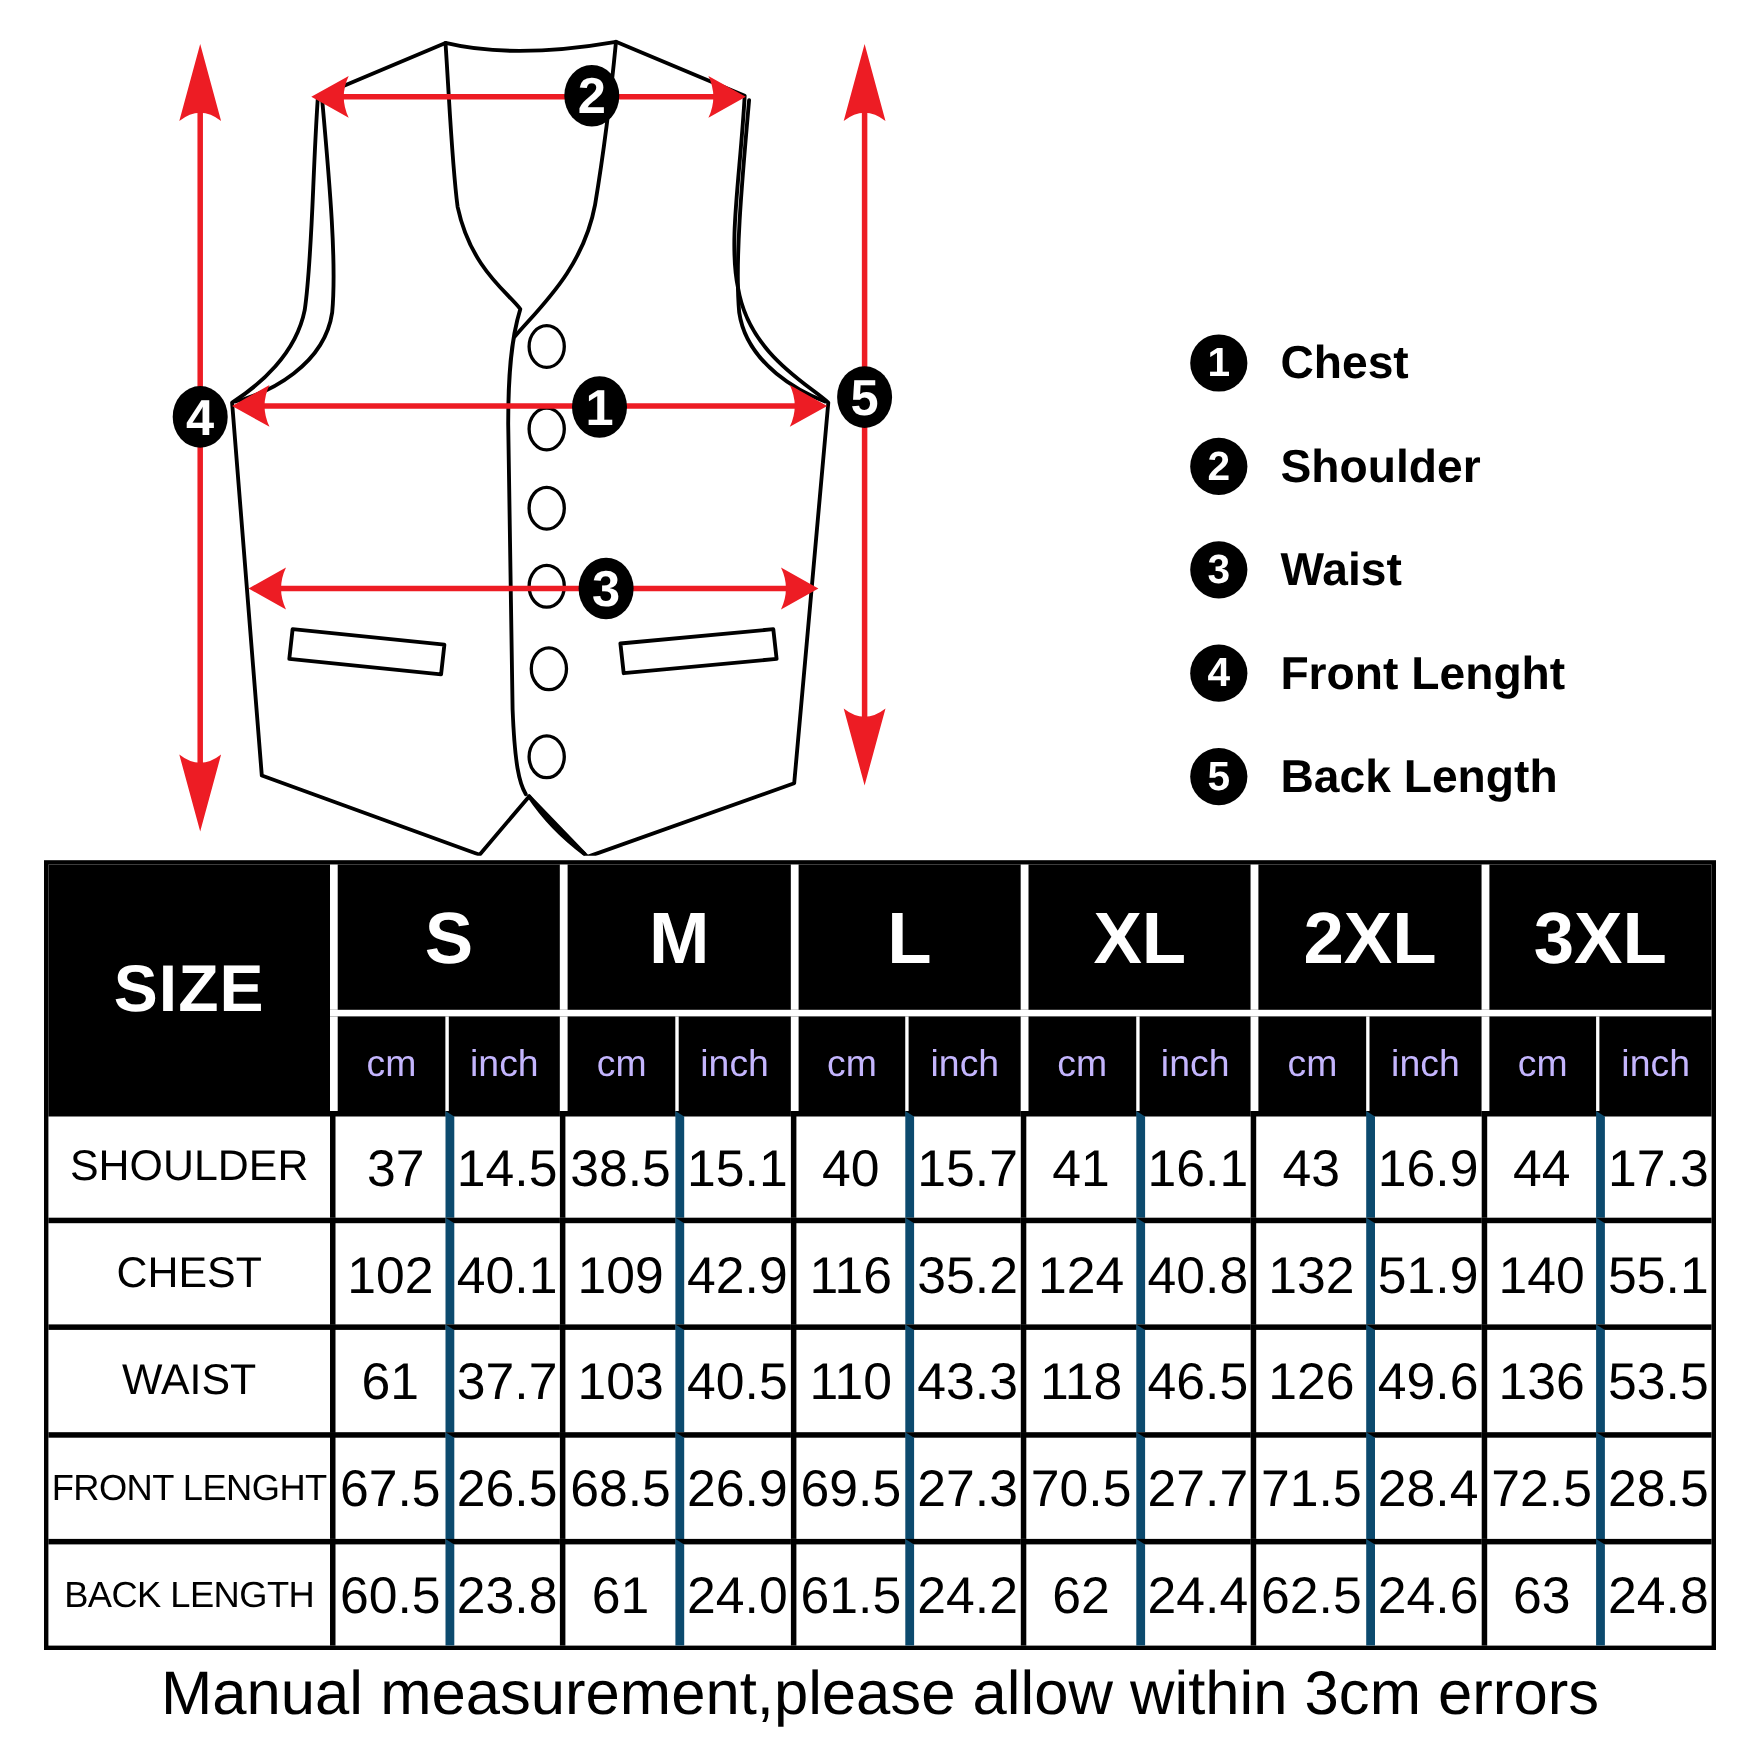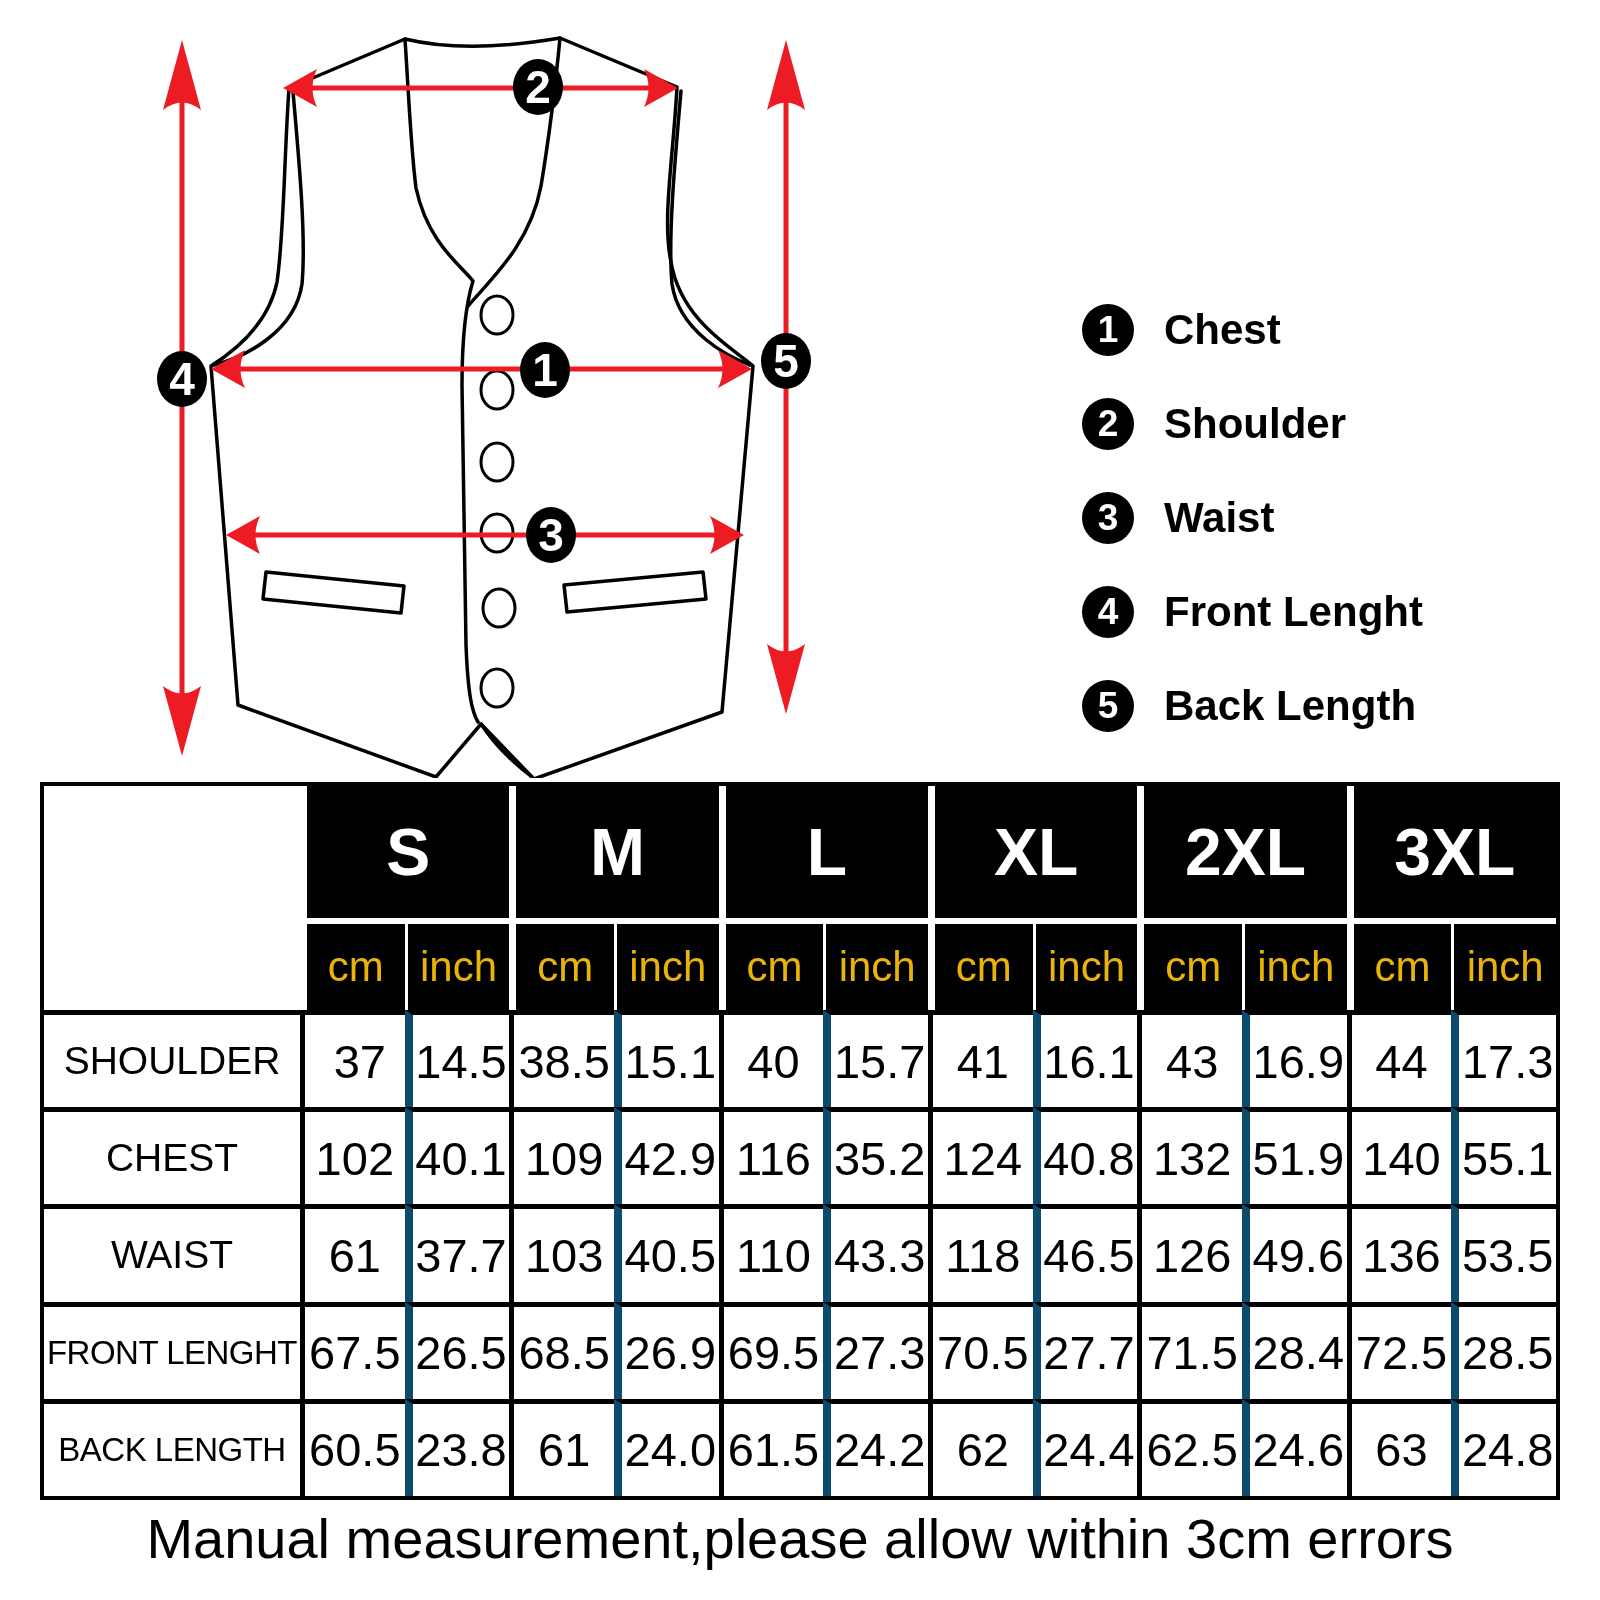--- a/index.html
+++ b/index.html
@@ -30,21 +30,21 @@
   }
   #size-table div{box-sizing:border-box;display:flex;align-items:center;justify-content:center;}
   .size-head{
     grid-row:1/4;grid-column:1;background:#000;color:#fff;
     font-weight:bold;font-size:60px;letter-spacing:1px;
   }
   .size-cell{
     grid-row:1;background:#000;color:#fff;font-weight:bold;font-size:66px;
     border-left:7px solid #fff;
   }
-  .unit-cell{grid-row:3;background:#000;color:#eab308;font-size:42px;}
+  .unit-cell{grid-row:3;background:#000;color:#c4b5fd;font-size:34px;}
   .unit-cell.maj{border-left:7px solid #fff;}
   .unit-cell.sub{border-left:3px solid #fff;}
   .row-label{grid-column:1;border-top:5px solid #000;font-size:39px;white-space:nowrap;}
   .row-label.long{font-size:33px;letter-spacing:-0.5px;}
   .value-cell{border-top:5px solid #000;font-size:47px;}
   .value-cell.maj{border-left:5px solid #000;}
   .value-cell.sub{border-left:8px solid #0c4a6e;}
   
   #caption{
     position:absolute;left:0;top:1506px;width:1600px;text-align:center;
@@ -162,20 +162,21 @@
       <span class="legend-label">Front Lenght</span>
     </div>
     <div class="legend-item">
       <span class="legend-badge">5</span>
       <span class="legend-label">Back Length</span>
     </div>
   </div>
 </div>
 
 <div id="size-table">
+  <div class="size-head">SIZE</div>
 
 <div class="size-cell" style="grid-area: 1 / 2 / auto / span 2;">S</div>
     <div class="size-cell" style="grid-area: 1 / 4 / auto / span 2;">M</div>
     <div class="size-cell" style="grid-area: 1 / 6 / auto / span 2;">L</div>
     <div class="size-cell" style="grid-area: 1 / 8 / auto / span 2;">XL</div>
     <div class="size-cell" style="grid-area: 1 / 10 / auto / span 2;">2XL</div>
     <div class="size-cell" style="grid-area: 1 / 12 / auto / span 2;">3XL</div>
     <div class="unit-cell maj" style="grid-area: 3 / 2;">cm</div>
     <div class="unit-cell sub" style="grid-area: 3 / 3;">inch</div>
     <div class="unit-cell maj" style="grid-area: 3 / 4;">cm</div>

